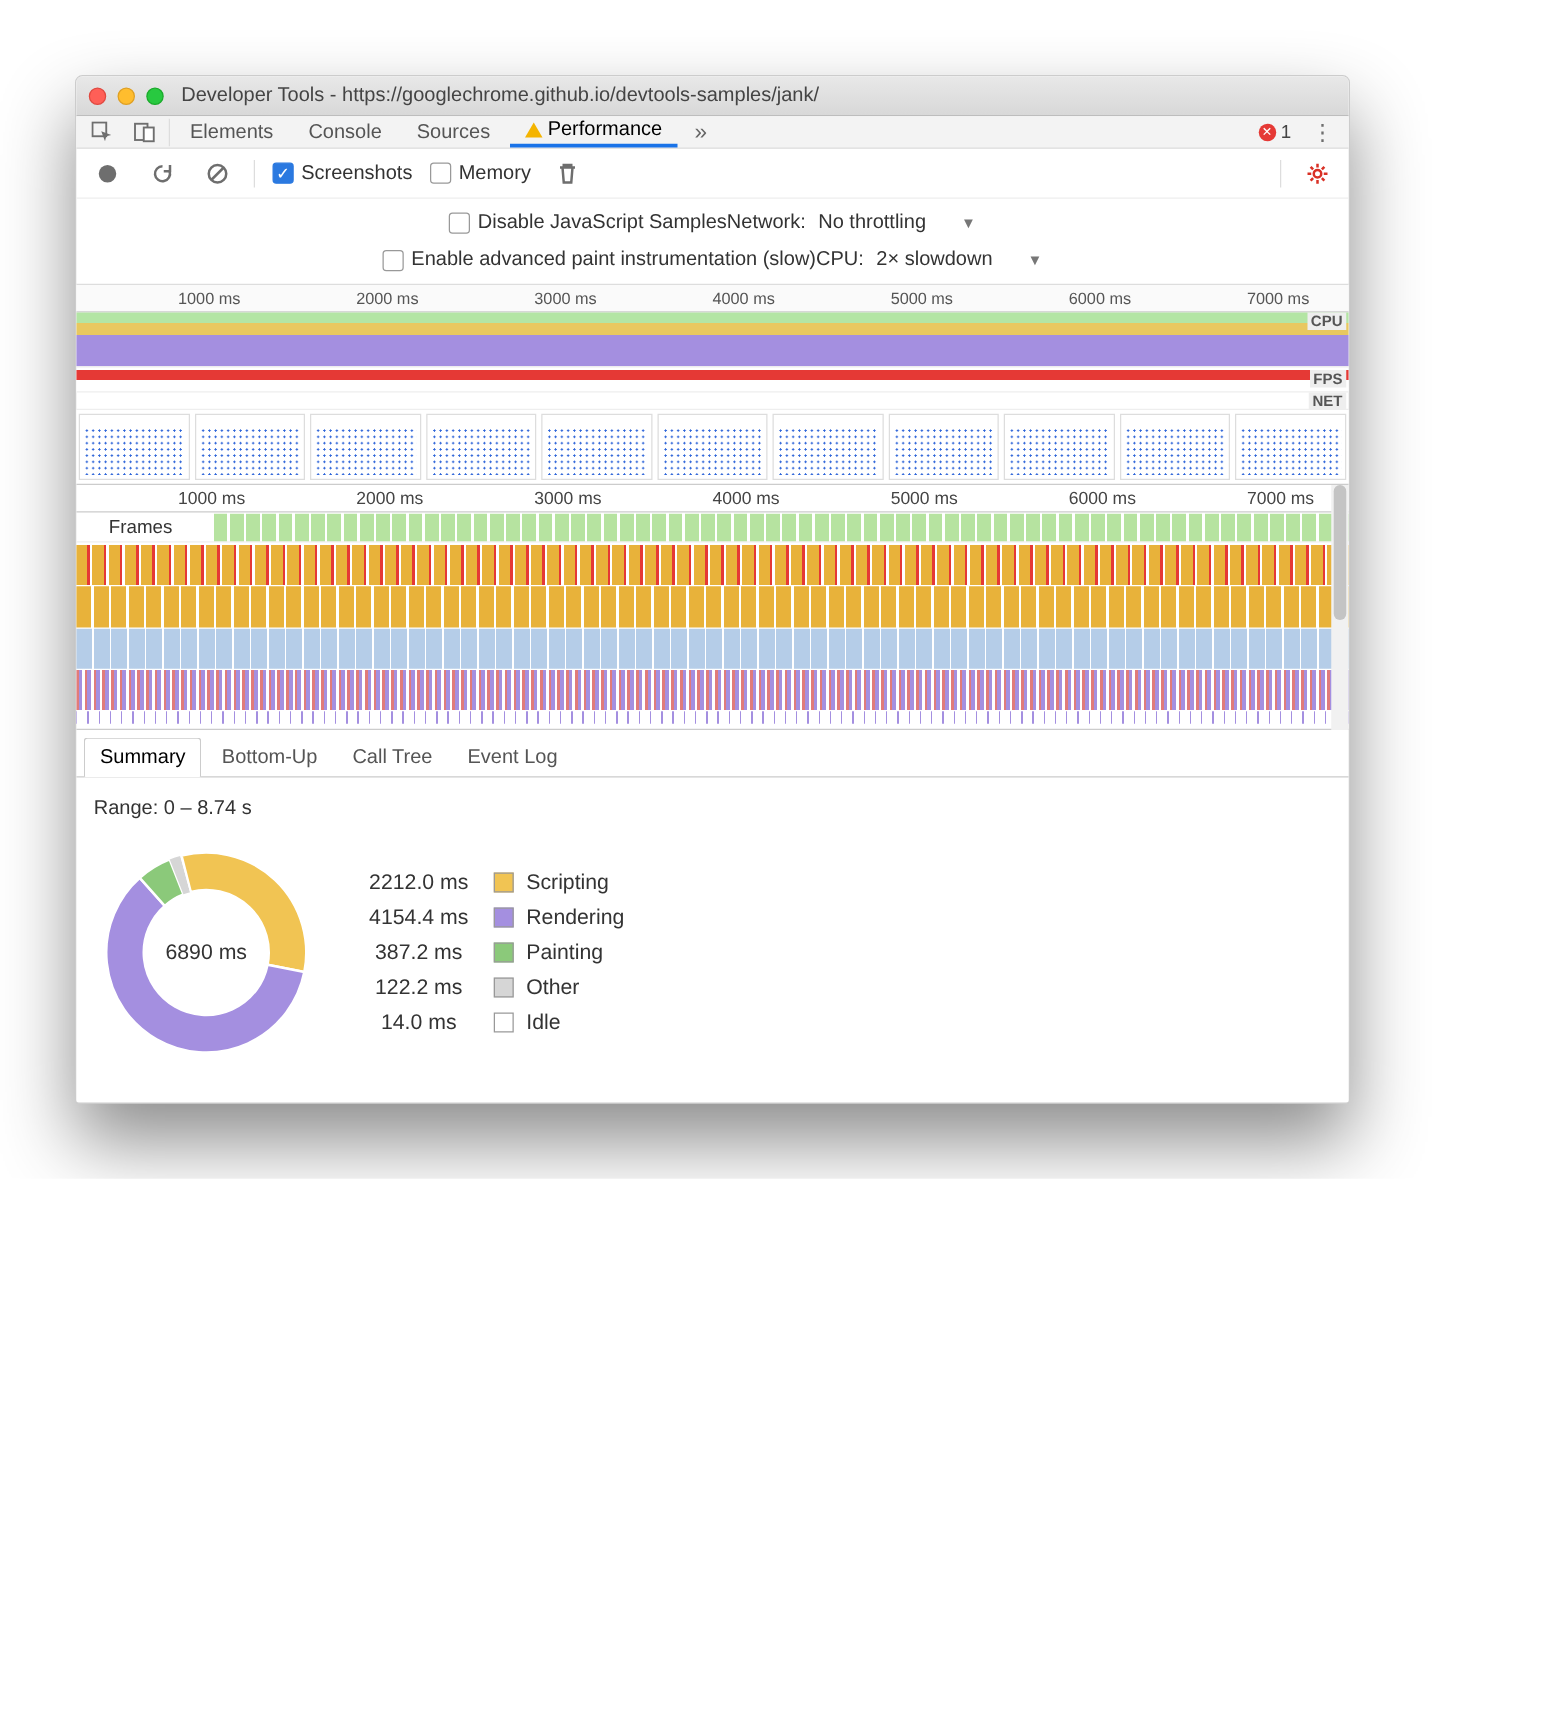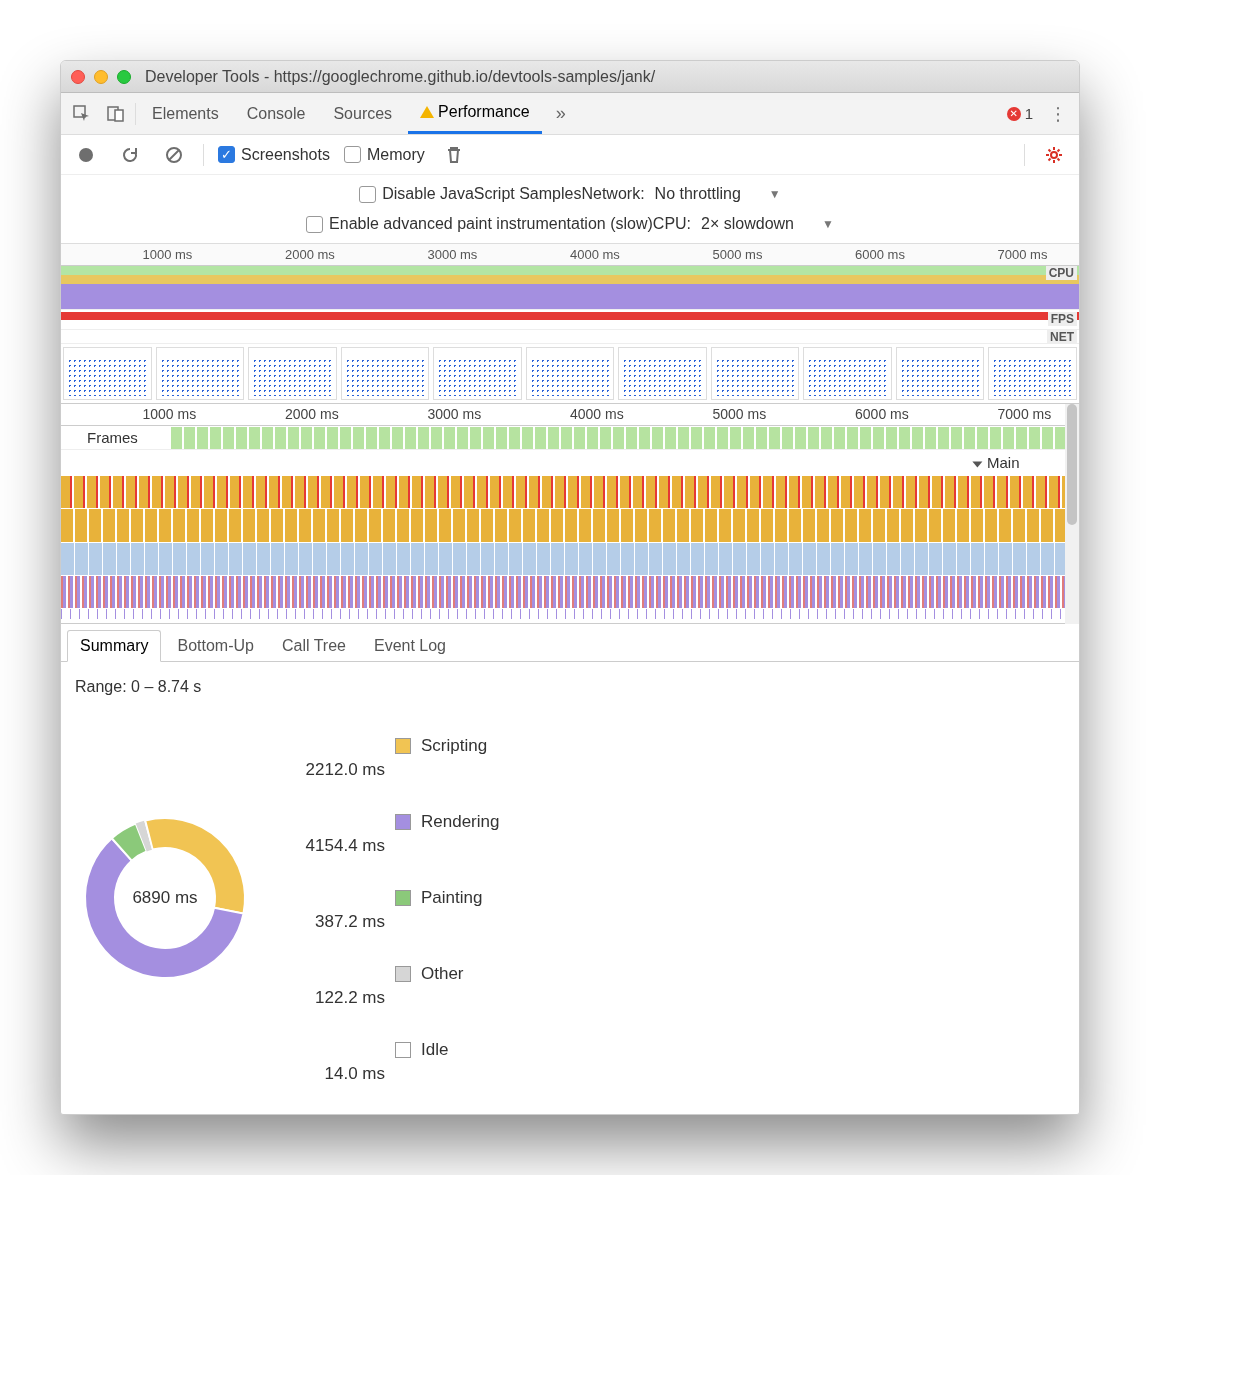--- a/index.html
+++ b/index.html
@@ -5,21 +5,21 @@
 * { box-sizing: border-box; margin: 0; padding: 0; }
 body { font-family: -apple-system, "Helvetica Neue", Arial, sans-serif; font-size: 15px; color: #333; background: #fff; padding: 60px; }
 .window { width: 1020px; border: 1px solid #ccc; border-radius: 6px 6px 3px 3px; box-shadow: 0 30px 60px rgba(0,0,0,0.45); overflow: hidden; background: #fff; }
 .titlebar { height: 32px; background: linear-gradient(#e8e8e8,#d8d8d8); display: flex; align-items: center; padding: 0 10px; border-bottom: 1px solid #bdbdbd; }
 .traffic { display: flex; gap: 9px; margin-right: 14px; }
 .dot { width: 14px; height: 14px; border-radius: 50%; }
 .dot.red { background: #ff5f57; border: 1px solid #e04940; }
 .dot.yellow { background: #ffbd2e; border: 1px solid #dfa023; }
 .dot.green { background: #28c940; border: 1px solid #1aab2b; }
 .titlebar .title { font-size: 16px; color: #444; white-space: nowrap; }
-.toptabs { height: 42px; display: flex; align-items: center; border-bottom: 1px solid #ddd; padding: 0 6px; gap: 4px; background: #f3f3f3; }
+.toptabs { height: 26px; display: flex; align-items: center; border-bottom: 1px solid #ddd; padding: 0 6px; gap: 4px; background: #f3f3f3; }
 .icon-btn { width: 30px; height: 30px; display: flex; align-items: center; justify-content: center; color: #6e6e6e; cursor: pointer; }
 .tab { padding: 0 12px; height: 100%; display: flex; align-items: center; color: #555; cursor: pointer; font-size: 16px; }
 .tab.active { color: #000; border-bottom: 3px solid #1a73e8; }
 .spacer { flex: 1; }
 .err-badge { display: flex; align-items: center; gap: 4px; color: #444; font-size: 15px; margin-right: 6px; }
 .err-dot { width: 14px; height: 14px; border-radius: 50%; background: #e53935; color: #fff; font-size: 10px; display: flex; align-items: center; justify-content: center; }
 .toolbar { height: 40px; display: flex; align-items: center; gap: 14px; padding: 0 10px; border-bottom: 1px solid #eee; }
 .sep { width: 1px; height: 22px; background: #ddd; }
 .chkwrap { display: flex; align-items: center; gap: 6px; font-size: 16px; color: #333; }
 .chk { width: 17px; height: 17px; border: 1px solid #999; border-radius: 3px; display: flex; align-items: center; justify-content: center; font-size: 13px; color: #fff; }
@@ -62,21 +62,21 @@
 .bottom-tabs { height: 38px; display: flex; align-items: flex-end; border-bottom: 1px solid #ccc; padding: 0 6px; gap: 4px; }
 .btab { padding: 6px 12px; font-size: 16px; color: #555; cursor: pointer; }
 .btab.active { background: #fff; border: 1px solid #ccc; border-bottom: 1px solid #fff; border-radius: 3px 3px 0 0; position: relative; top: 1px; color: #000; }
 .summary { padding: 16px 14px 30px; }
 .range { font-size: 16px; color: #333; margin-bottom: 16px; }
 .summary-body { display: flex; gap: 30px; align-items: center; }
 .donut-wrap { position: relative; width: 180px; height: 180px; }
 .donut-center { position: absolute; inset: 0; display: flex; align-items: center; justify-content: center; font-size: 17px; color: #333; }
 .legend { display: flex; flex-direction: column; gap: 8px; font-size: 17px; color: #333; }
 .legend-row { display: flex; align-items: center; gap: 10px; }
-.legend-row .val { width: 100px; text-align: right; margin-top: 48px; }
+.legend-row .val { width: 100px; text-align: center; }
 .swatch { width: 16px; height: 16px; border: 1px solid #999; }
 .warn-tri { width: 0; height: 0; border-left: 7px solid transparent; border-right: 7px solid transparent; border-bottom: 12px solid #f4b400; display: inline-block; margin-right: 4px; position: relative; }
 svg { display: block; }
 </style>
 </head>
 <body>
 
 <div class="window">
 
   <div class="titlebar">
@@ -228,23 +228,20 @@
       <span style="left:22%">2000 ms</span>
       <span style="left:36%">3000 ms</span>
       <span style="left:50%">4000 ms</span>
       <span style="left:64%">5000 ms</span>
       <span style="left:78%">6000 ms</span>
       <span style="left:92%">7000 ms</span>
     </div>
     <div class="lane">
       <div class="lhead">Frames</div>
       <div class="frames-strip"></div>
-    </div>
-    <div class="lane main-lane">
-      <div class="lhead"><span class="tri"></span><span>Main</span></div>
     </div>
     <div class="flame">
       <div class="flame-row fr1"></div>
       <div class="flame-row fr2"></div>
       <div class="flame-row fr3"></div>
       <div class="flame-row fr4"></div>
       <div class="fr5"></div>
     </div>
     <div class="vscroll">
         <div class="thumb2"></div>

